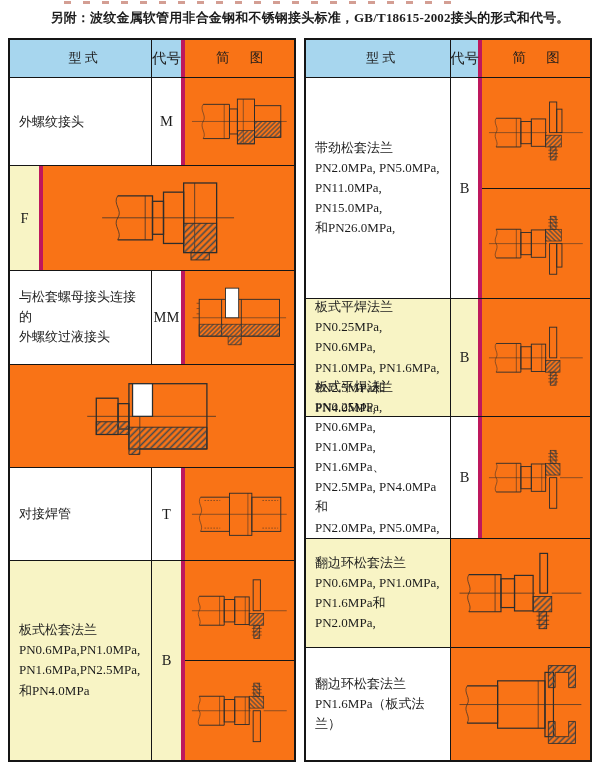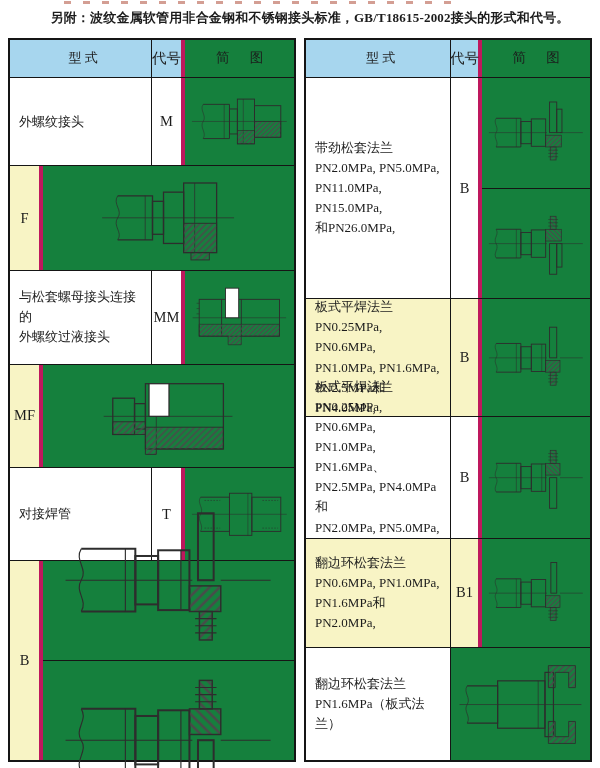--- a/index.html
+++ b/index.html
@@ -21,21 +21,21 @@
   .row:last-child { border-bottom:none; }
 
   .hrow { height:38px; background:#a7d6ee; }
   .hcell { display:flex; align-items:center; justify-content:center;
     font-size:13.5px; white-space:pre; }
 
   .ct { width:142px; border-right:1px solid #151515; display:flex; align-items:center;
     padding:4px 4px 4px 9px; font-size:13px; line-height:1.55; white-space:pre-line; }
   .cc { width:33px; border-right:4px solid #be185d; display:flex; align-items:center;
     justify-content:center; font-size:14.5px; }
-  .cd { flex:1; display:flex; align-items:center; justify-content:center; background:#15803d; padding:2px; }
+  .cd { flex:1; display:flex; align-items:center; justify-content:center; background:#f97316; padding:2px; }
 
   .tbl-r .ct { width:145px; }
   .tbl-r .cc { width:31px; }
 
   .hl .ct, .hl .cc { background:#f8f4c5; }
 
   .cd.split { flex-direction:column; padding:0; }
   .sub { flex:1; width:100%; display:flex; align-items:center; justify-content:center; padding:2px; }
   .sub + .sub { border-top:1px solid #151515; }
 
@@ -118,21 +118,20 @@
           <line class="ln" x1="48" y1="22" x2="48" y2="78"></line>
           <line class="ln" x1="78" y1="22" x2="78" y2="78"></line>
           <rect class="wh" x="54" y="5" width="20" height="45"></rect>
           <polygon class="ht" points="14,60 136,60 136,78 78,78 78,91 58,91 58,78 14,78"></polygon>
           <path class="th" d="M14,28 h-4 M14,36 h-4 M14,44 h-4"></path>
         </svg>
       </div>
     </div>
 
     <div class="row hl" style="height:104px">
-      <div class="cc">MF</div>
       <div class="cd">
         <svg class="dg" viewBox="0 0 150 100" preserveAspectRatio="xMidYMid meet">
           <line class="th" x1="4" y1="50" x2="146" y2="50"></line>
           <rect class="ln" x="14" y="30" width="24" height="40"></rect>
           <rect class="ln" x="38" y="36" width="12" height="28"></rect>
           <rect class="ln" x="50" y="14" width="86" height="72"></rect>
           <line class="th" x1="62" y1="14" x2="62" y2="86"></line>
           <rect class="wh" x="54" y="14" width="22" height="36" stroke-width="0.9"></rect>
           <rect class="ht" x="14" y="56" width="36" height="14"></rect>
           <polygon class="ht" points="50,62 136,62 136,86 62,86 62,92 50,92"></polygon>
@@ -153,20 +152,24 @@
           <rect class="ln" x="60" y="18" width="34" height="64"></rect>
           <line class="th" x1="88" y1="18" x2="88" y2="82"></line>
           <rect class="ln" x="94" y="24" width="44" height="52"></rect>
           <line class="th" x1="110" y1="29" x2="134" y2="29" stroke-dasharray="2.5,2"></line>
           <line class="th" x1="110" y1="71" x2="134" y2="71" stroke-dasharray="2.5,2"></line>
         </svg>
       </div>
     </div>
 
     <div class="row hl" style="height:200px">
+      <div class="ct">板式松套法兰
+PN0.6MPa,PN1.0MPa,
+PN1.6MPa,PN2.5MPa,
+和PN4.0MPa</div>
       <div class="cc">B</div>
       <div class="cd split">
         <div class="sub">
           <svg class="dg" viewBox="0 0 150 100" preserveAspectRatio="xMidYMid meet">
             <line class="th" x1="3" y1="50" x2="92" y2="50"></line>
             <line class="th" x1="112" y1="50" x2="147" y2="50"></line>
             <path class="th" d="M14,28 c-5,8 5,14 0,22 c-5,8 5,14 0,22"></path>
             <path class="ln" d="M14,28 H52 V72 H14"></path>
             <line class="th" x1="45" y1="28" x2="45" y2="72"></line>
             <rect class="ln" x="52" y="33" width="16" height="34"></rect>
@@ -294,21 +297,20 @@
           <rect class="ht" x="97" y="72" width="9" height="20"></rect>
           <path class="th" d="M94,77 h15 M94,82 h15 M94,87 h15"></path>
         </svg>
       </div>
     </div>
 
     <div class="row hl" style="height:110px">
       <div class="ct">翻边环松套法兰
 PN0.6MPa, PN1.0MPa,
 PN1.6MPa和PN2.0MPa,</div>
-      <div class="cc">B1</div>
       <div class="cd">
         <svg class="dg" viewBox="0 0 150 100" preserveAspectRatio="xMidYMid meet">
           <line class="th" x1="3" y1="50" x2="92" y2="50"></line>
           <line class="th" x1="112" y1="50" x2="147" y2="50"></line>
           <path class="th" d="M14,28 c-5,8 5,14 0,22 c-5,8 5,14 0,22"></path>
           <path class="ln" d="M14,28 H52 V72 H14"></path>
           <line class="th" x1="45" y1="28" x2="45" y2="72"></line>
           <rect class="ln" x="52" y="33" width="16" height="34"></rect>
           <rect class="ln" x="68" y="29" width="22" height="42"></rect>
           <rect class="ln" x="98" y="3" width="9" height="47"></rect>

